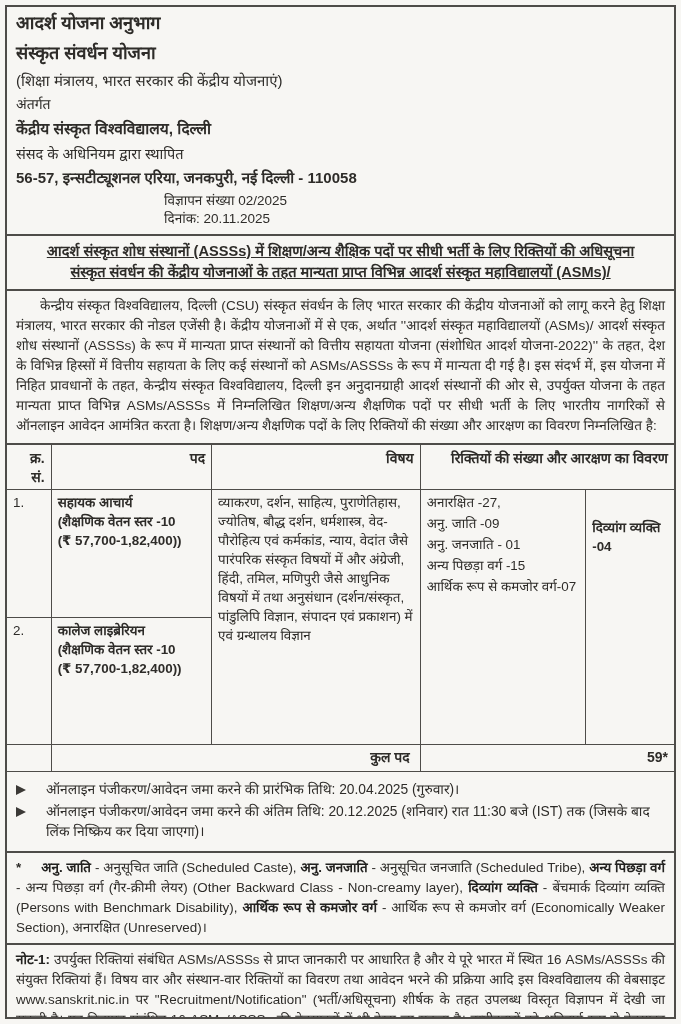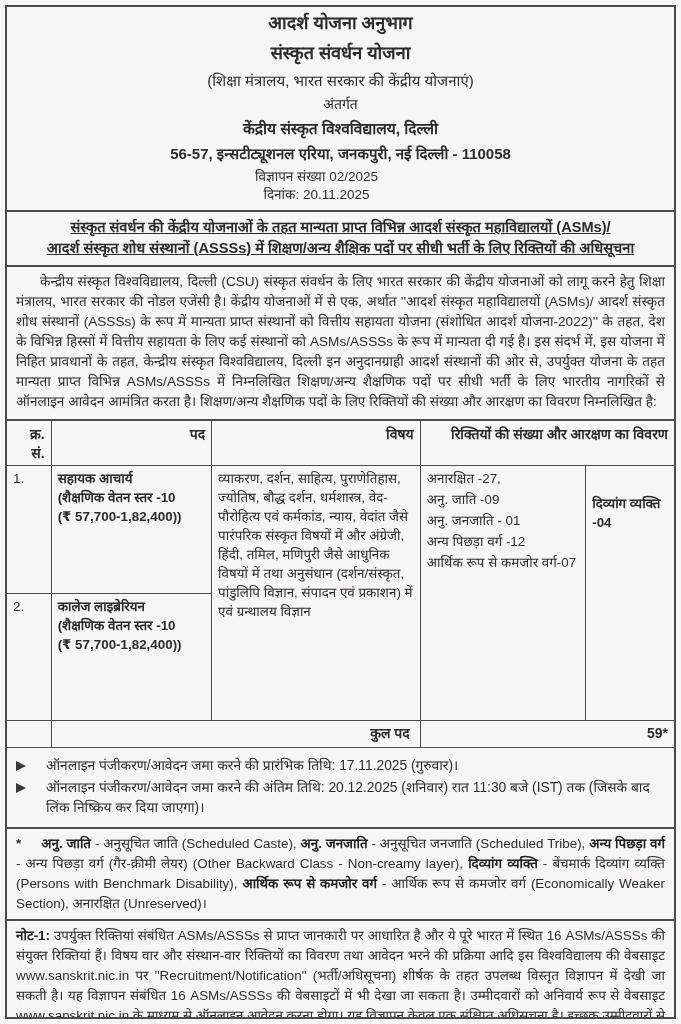--- a/index.html
+++ b/index.html
@@ -3,21 +3,21 @@
 <meta charset="utf-8">
 <style>
   html,body{margin:0;padding:0;background:#cfcdc9;}
   .page{width:681px;height:1024px;background:#f7f6f3;box-sizing:border-box;padding:5px;margin:0 auto;}
   .frame{border:2px solid #4e4c49;height:100%;box-sizing:border-box;display:flex;flex-direction:column;
          color:#2e2c29;font-family:"Liberation Sans","DejaVu Sans",sans-serif;overflow:hidden;}
   .sec{padding:3px 9px;}
   .rule-top{border-top:2px solid #4e4c49;}
 
   
-  .hd{text-align:center;}
+  .hd{text-align:left;}
   .hd div{margin:0 0 4px 0;}
   .hd .l1,.hd .l2{font-size:18px;font-weight:bold;margin-bottom:6px;}
   .hd .l3{font-size:15px;margin-top:4px;}
   .hd .l4{font-size:14px;}
   .hd .l5{font-size:15.5px;font-weight:bold;}
   .hd .l6{font-size:14.5px;}
   .hd .l7{font-size:15px;font-weight:bold;}
   .meta{display:flex;justify-content:space-between;font-size:13.5px;margin:6px 0 5px;padding:0 196px 0 148px;flex-direction:column;}
 
   
@@ -62,30 +62,31 @@
 
 <div class="page">
   <div class="frame">
 
     <div class="sec hd">
       <div class="l1">आदर्श योजना अनुभाग</div>
       <div class="l2">संस्कृत संवर्धन योजना</div>
       <div class="l3">(शिक्षा मंत्रालय, भारत सरकार की केंद्रीय योजनाएं)</div>
       <div class="l4">अंतर्गत</div>
       <div class="l5">केंद्रीय संस्कृत विश्वविद्यालय, दिल्ली</div>
+      <div class="l6">संसद के अधिनियम द्वारा स्थापित</div>
       <div class="l7">56-57, इन्सटीट्यूशनल एरिया, जनकपुरी, नई दिल्ली - 110058</div>
       <div class="meta">
         <span>विज्ञापन संख्या 02/2025</span>
         <span>दिनांक: 20.11.2025</span>
       </div>
     </div>
 
     <div class="sec title-sec rule-top">
+      <div class="title-line">आदर्श संस्कृत शोध संस्थानों (ASSSs) में शिक्षण/अन्य शैक्षिक पदों पर सीधी भर्ती के लिए रिक्तियों की अधिसूचना</div>
       <div class="title-line">संस्कृत संवर्धन की केंद्रीय योजनाओं के तहत मान्यता प्राप्त विभिन्न आदर्श संस्कृत महाविद्यालयों (ASMs)/</div>
-      <div class="title-line">आदर्श संस्कृत शोध संस्थानों (ASSSs) में शिक्षण/अन्य शैक्षिक पदों पर सीधी भर्ती के लिए रिक्तियों की अधिसूचना</div>
     </div>
 
     <div class="sec rule-top">
       <p class="intro">केन्द्रीय संस्कृत विश्वविद्यालय, दिल्ली (CSU) संस्कृत संवर्धन के लिए भारत सरकार की केंद्रीय योजनाओं को लागू करने हेतु शिक्षा मंत्रालय, भारत सरकार की नोडल एजेंसी है। केंद्रीय योजनाओं में से एक, अर्थात ''आदर्श संस्कृत महाविद्यालयों (ASMs)/ आदर्श संस्कृत शोध संस्थानों (ASSSs) के रूप में मान्यता प्राप्त संस्थानों को वित्तीय सहायता योजना (संशोधित आदर्श योजना-2022)'' के तहत, देश के विभिन्न हिस्सों में वित्तीय सहायता के लिए कई संस्थानों को ASMs/ASSSs के रूप में मान्यता दी गई है। इस संदर्भ में, इस योजना में निहित प्रावधानों के तहत, केन्द्रीय संस्कृत विश्वविद्यालय, दिल्ली इन अनुदानग्राही आदर्श संस्थानों की ओर से, उपर्युक्त योजना के तहत मान्यता प्राप्त विभिन्न ASMs/ASSSs में निम्नलिखित शिक्षण/अन्य शैक्षणिक पदों पर सीधी भर्ती के लिए भारतीय नागरिकों से ऑनलाइन आवेदन आमंत्रित करता है। शिक्षण/अन्य शैक्षणिक पदों के लिए रिक्तियों की संख्या और आरक्षण का विवरण निम्नलिखित है:</p>
     </div>
 
     <div class="table-sec rule-top">
       <table>
         <colgroup>
           <col class="col-sn">
@@ -106,21 +107,21 @@
           <td class="post-cell">
             <div>सहायक आचार्य</div>
             <div>(शैक्षणिक वेतन स्तर -10</div>
             <div>(₹ 57,700-1,82,400))</div>
           </td>
           <td rowspan="2" class="subjects-cell">व्याकरण, दर्शन, साहित्य, पुराणेतिहास, ज्योतिष,  बौद्ध दर्शन, धर्मशास्त्र, वेद-पौरोहित्य एवं  कर्मकांड, न्याय, वेदांत जैसे पारंपरिक संस्कृत विषयों में और अंग्रेजी, हिंदी, तमिल, मणिपुरी जैसे आधुनिक विषयों में तथा अनुसंधान (दर्शन/संस्कृत, पांडुलिपि विज्ञान, संपादन एवं  प्रकाशन) में  एवं ग्रन्थालय विज्ञान</td>
           <td rowspan="2" class="res-cell">
             <div>अनारक्षित -27,</div>
             <div>अनु. जाति -09</div>
             <div>अनु. जनजाति - 01</div>
-            <div>अन्य पिछड़ा वर्ग -12</div>
+            <div>अन्य पिछड़ा वर्ग -15</div>
             <div>आर्थिक रूप से कमजोर वर्ग-07</div>
           </td>
           <td rowspan="2" class="pwd-cell">
             <div>दिव्यांग व्यक्ति</div>
             <div>-04</div>
           </td>
         </tr>
         <tr>
           <td>2.</td>
           <td class="post-cell">
@@ -136,21 +137,21 @@
         </tr>
       </tbody>
         </table>
     </div>
 
     <div class="bullets-sec">
       <div class="bullet">
         <span class="arrow">
             <i></i>
           </span>
-        <span class="bullet-text">ऑनलाइन पंजीकरण/आवेदन जमा करने की प्रारंभिक तिथि: 17.11.2025 (गुरुवार)।</span>
+        <span class="bullet-text">ऑनलाइन पंजीकरण/आवेदन जमा करने की प्रारंभिक तिथि: 20.04.2025 (गुरुवार)।</span>
       </div>
       <div class="bullet">
         <span class="arrow">
             <i></i>
           </span>
         <span class="bullet-text">ऑनलाइन पंजीकरण/आवेदन जमा करने की अंतिम तिथि: 20.12.2025 (शनिवार) रात 11:30 बजे (IST) तक (जिसके बाद लिंक निष्क्रिय कर दिया जाएगा)।</span>
       </div>
     </div>
 
     <div class="sec footnote-sec rule-top">

